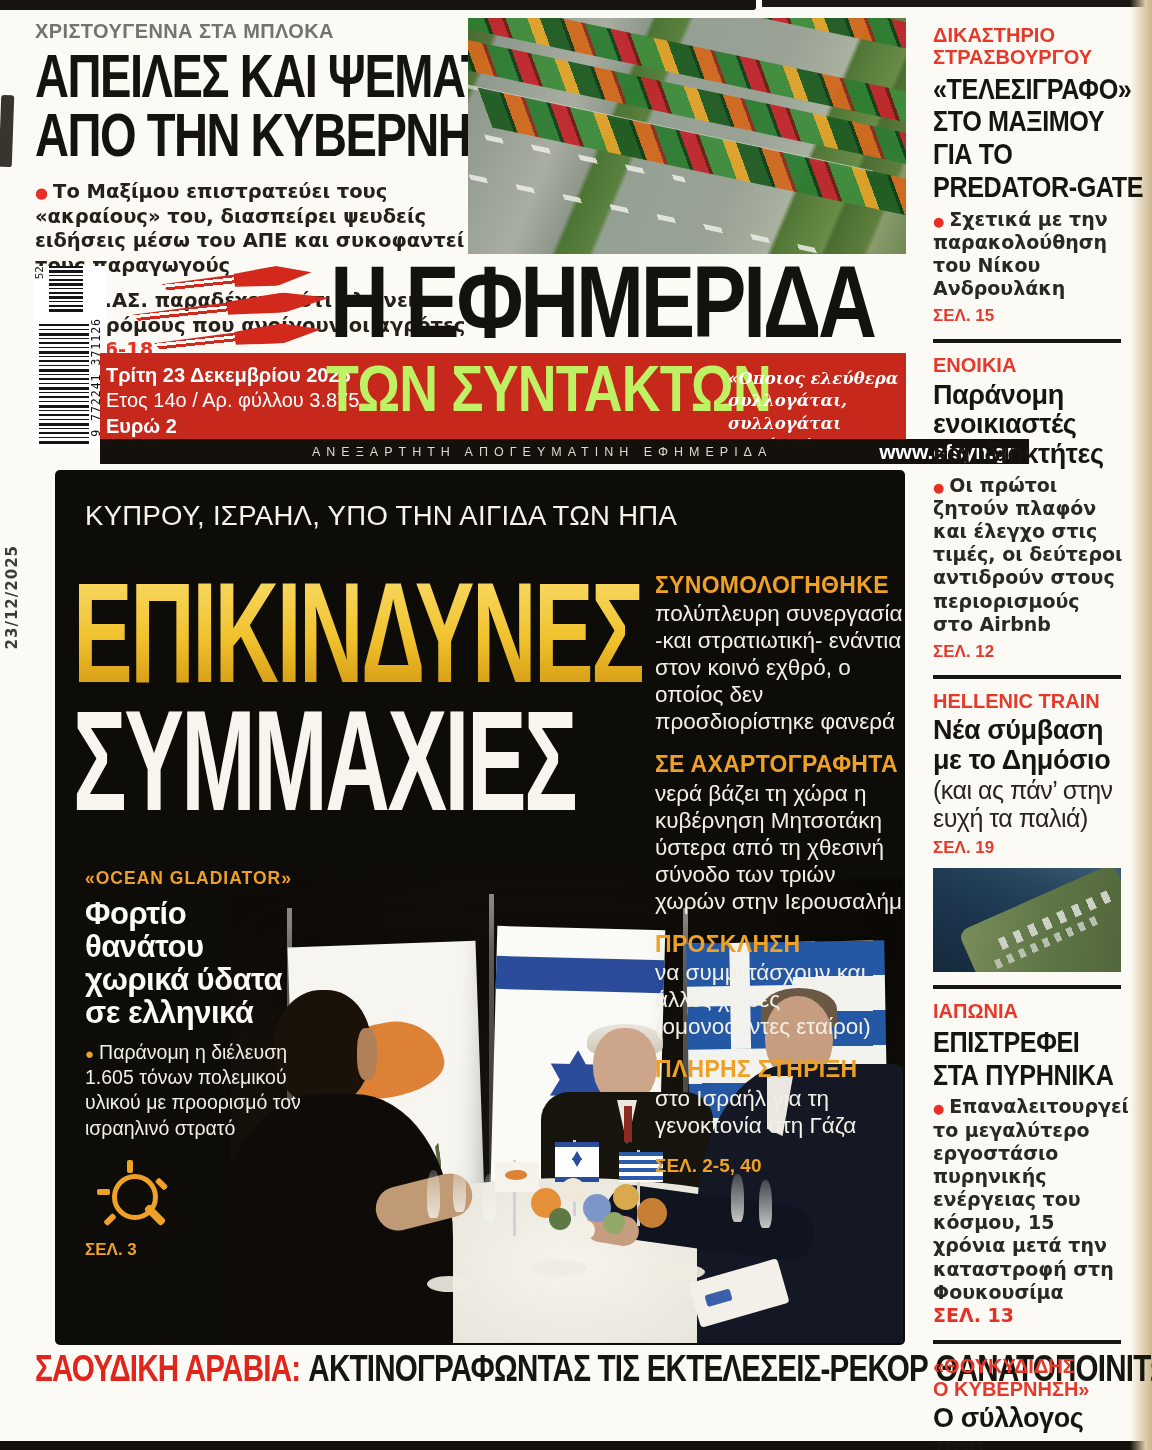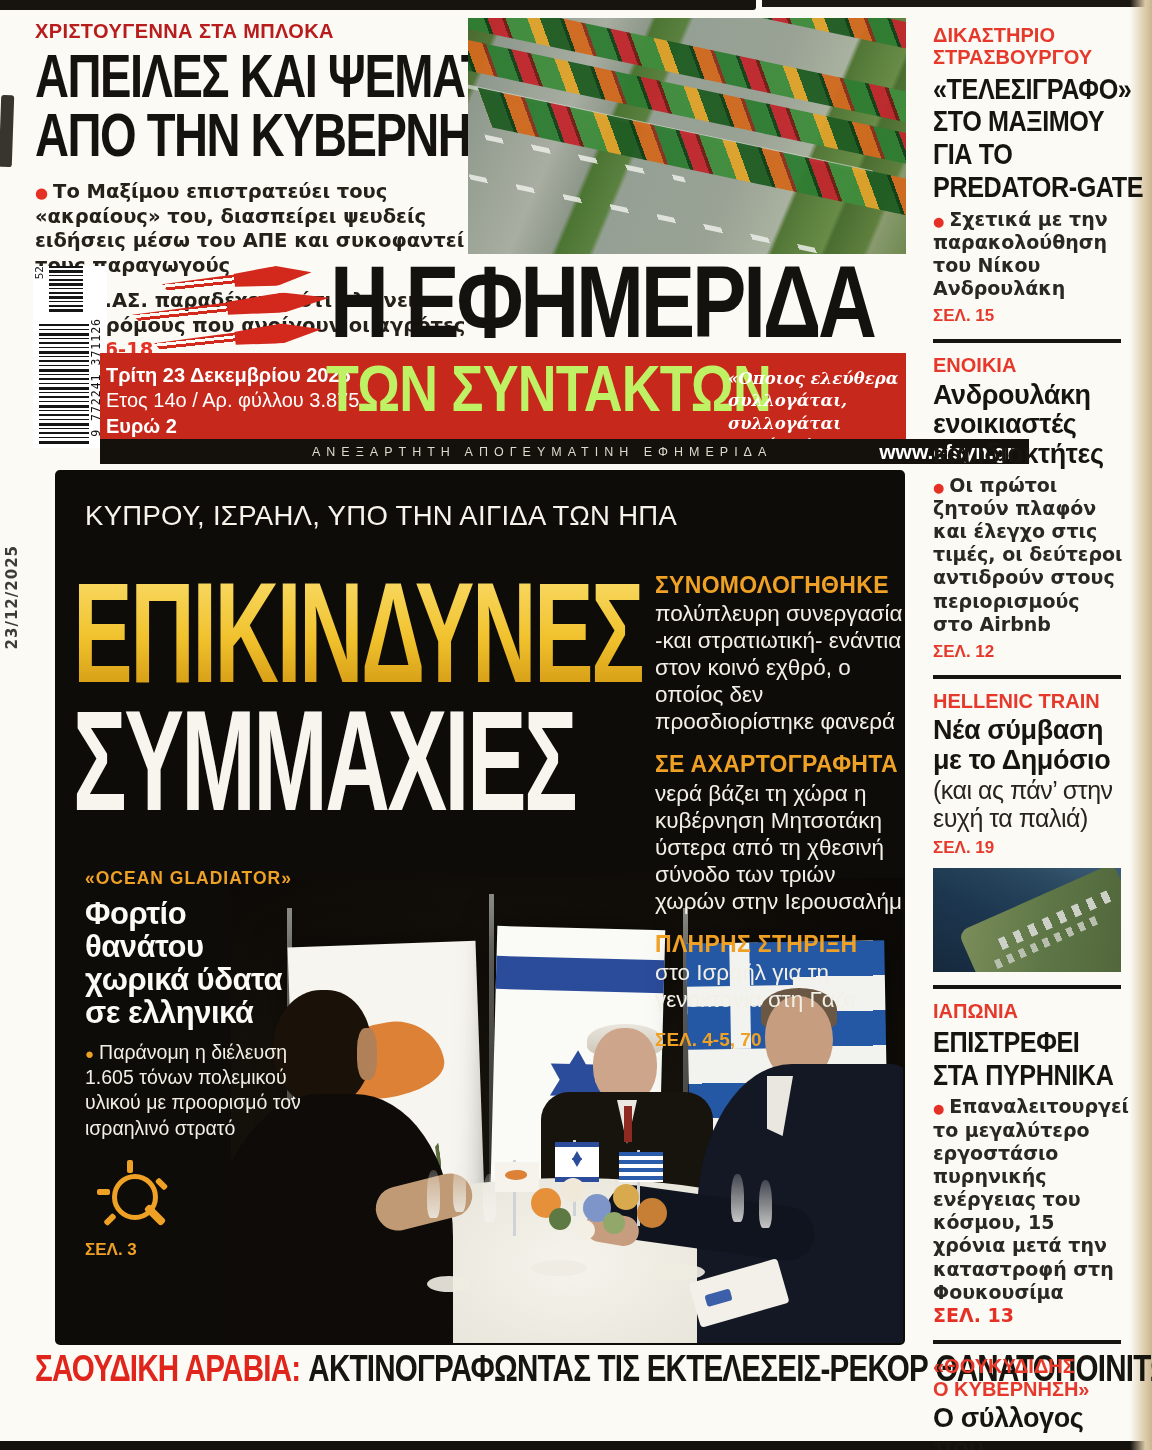--- a/index.html
+++ b/index.html
@@ -13,21 +13,21 @@
   .edge-bottom{position:absolute;left:0;bottom:0;width:100%;height:9px;background:#14110d;}
   .edge-right{position:absolute;right:0;top:0;width:22px;height:100%;
               background:linear-gradient(90deg,rgba(216,201,173,0) 0%,#ddcbaa 65%,#cdb astratto 100%);
               background:linear-gradient(90deg,rgba(216,201,173,0),#dccaa8 70%,#c9b591);}
   .edge-smudge{position:absolute;left:0;top:95px;width:13px;height:72px;background:#38342e;border-radius:3px;transform:rotate(2deg);}
   .spine-date{position:absolute;left:3px;top:545px;writing-mode:vertical-rl;transform:rotate(180deg);
               font:700 15px "DejaVu Sans",sans-serif;color:#23221f;letter-spacing:1px;opacity:.88;}
 
   
   .lead{position:absolute;left:35px;top:20px;width:434px;}
-  .lead-kicker{color:#b91c1c;font:700 20px/1.1 "Liberation Sans",sans-serif;letter-spacing:.4px;}
+  .lead-kicker{color:#737373;font:700 20px/1.1 "Liberation Sans",sans-serif;letter-spacing:.4px;}
   .lead-headline{margin-top:5px;color:#15130f;}
   .lead-headline .cond{font:700 62px/0.95 "Liberation Sans",sans-serif;letter-spacing:-2px;transform:scaleX(.76);}
   .lead-bullets{margin-top:15px;}
   .bullet-row{margin-bottom:10px;font:700 19.5px/1.27 "DejaVu Sans",sans-serif;color:#232119;}
   .dot{color:#e53125;font-size:15px;margin-right:5px;}
   .pref{color:#e53125;white-space:nowrap;}
 
   
   .photo-tractors{position:absolute;left:468px;top:18px;width:438px;height:236px;overflow:hidden;
     background:linear-gradient(113deg,#48682e 0%,#547539 6%,#8e988c 7%,#a8aea1 26%,#8d978a 34%,
@@ -297,24 +297,28 @@
     <div class="mb-points">
       <div class="pt">
         <div class="pt-label">ΣΥΝΟΜΟΛΟΓΗΘΗΚΕ</div>
         <div class="pt-text">πολύπλευρη συνεργασία -και στρατιωτική- ενάντια στον κοινό εχθρό, ο οποίος δεν προσδιορίστηκε φανερά</div>
       </div>
       <div class="pt">
         <div class="pt-label">ΣΕ ΑΧΑΡΤΟΓΡΑΦΗΤΑ</div>
         <div class="pt-text">νερά βάζει τη χώρα η κυβέρνηση Μητσοτάκη ύστερα από τη χθεσινή σύνοδο των τριών χωρών στην Ιερουσαλήμ</div>
       </div>
       <div class="pt">
+        <div class="pt-label">ΠΡΟΣΚΛΗΣΗ</div>
+        <div class="pt-text">να συμμετάσχουν και άλλες χώρες (ομονοούντες εταίροι)</div>
+      </div>
+      <div class="pt">
         <div class="pt-label">ΠΛΗΡΗΣ ΣΤΗΡΙΞΗ</div>
         <div class="pt-text">στο Ισραήλ για τη γενοκτονία στη Γάζα</div>
       </div>
-      <div class="mb-pageref">ΣΕΛ. 4-5, 70</div>
+      <div class="mb-pageref">ΣΕΛ. 2-5, 40</div>
     </div>
 
     <div class="mb-side">
       <div class="ms-kicker">«OCEAN GLADIATOR»</div>
       <div class="ms-headline">
         <div>Φορτίο θανάτου</div>
         <div>χωρικά ύδατα</div>
         <div>σε ελληνικά</div>
       </div>
       <div class="ms-bullet">
@@ -438,21 +442,21 @@
         <span class="dot">●</span><span>Σχετικά με την παρακολούθηση του Νίκου Ανδρουλάκη</span>
       </div>
       <div class="sb-pageref">ΣΕΛ. 15</div>
     </section>
 
     <div class="sb-rule"></div>
 
     <section>
       <div class="sb-kicker">ΕΝΟΙΚΙΑ</div>
       <div class="sb-headline">
-        <div>Ανδρουλάκη</div>
+        <div>Παράνομη</div>
         <div>ενοικιαστές</div>
         <div>και ιδιοκτήτες</div>
       </div>
       <div class="sb-bullet">
         <span class="dot">●</span><span>Οι πρώτοι ζητούν πλαφόν και έλεγχο στις τιμές, οι δεύτεροι αντιδρούν στους περιορισμούς στο Airbnb</span>
       </div>
       <div class="sb-pageref">ΣΕΛ. 12</div>
     </section>
 
     <div class="sb-rule"></div>

